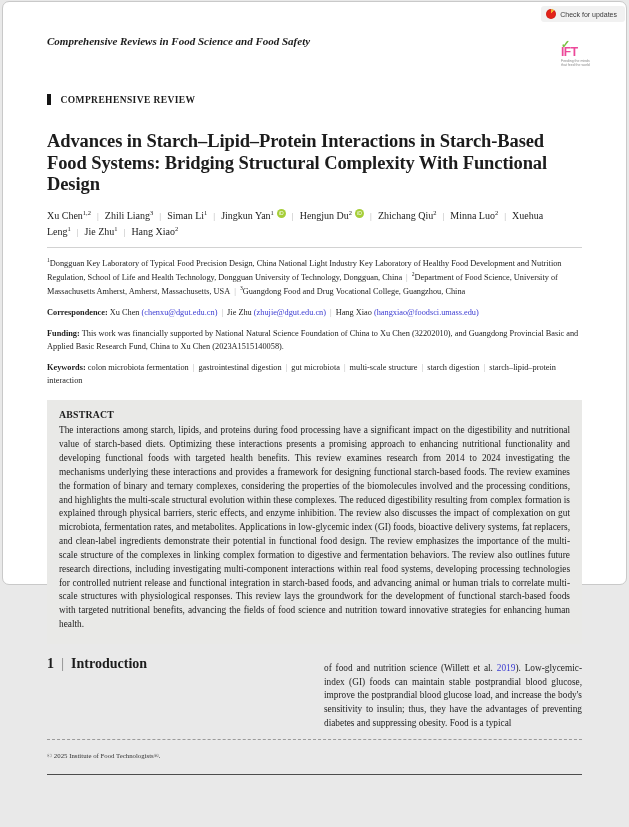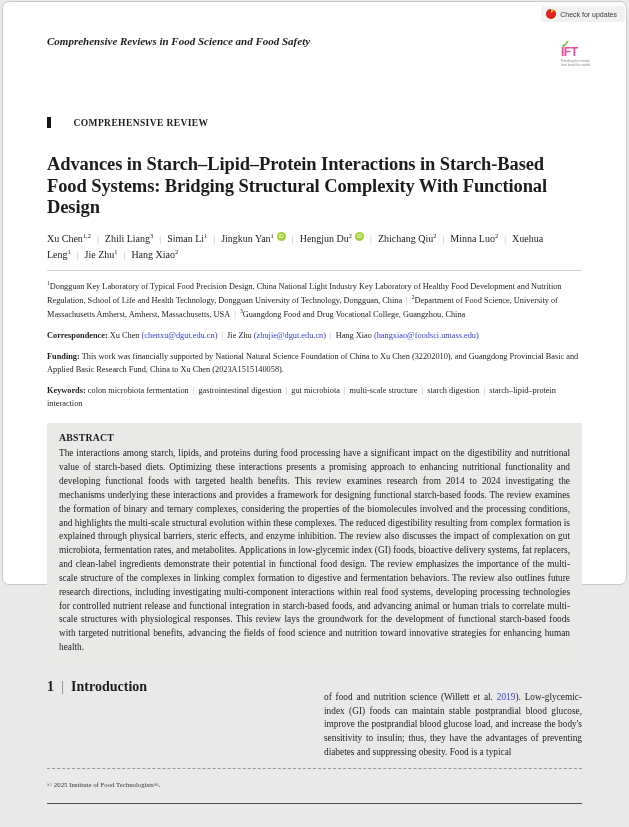--- a/index.html
+++ b/index.html
@@ -15,21 +15,21 @@
         box-shadow:inset 0 0 0 1px rgba(0,0,0,.08);}
   .journal-head{font-style:italic;font-weight:bold;font-size:11px;margin:0;padding-top:33px;}
   .ift{position:absolute;top:44px;right:19px;width:46px;}
   .ift-check{position:absolute;top:-8px;left:0;color:#7ac143;font-weight:bold;font-size:11px;
         font-family:"Liberation Sans",sans-serif;}
   .ift-text{display:block;font-family:"Liberation Sans",sans-serif;font-weight:bold;font-size:12px;
         letter-spacing:-0.5px;line-height:1;color:#ec4899;}
   .ift-tag{display:block;width:34px;font-family:"Liberation Sans",sans-serif;font-size:3.5px;
         color:#8a8a8a;line-height:1.25;margin-top:1px;}
   
-  .section-label-row{margin-top:70px;display:flex;align-items:flex-end;gap:23px;}
+  .section-label-row{margin-top:47px;display:flex;align-items:flex-end;gap:10px;}
   .bar{width:3.5px;height:11px;background:#141414;}
   .section-label-text{font-weight:bold;font-size:9.5px;letter-spacing:.4px;}
   .title{font-size:18.5px;line-height:21.5px;font-weight:bold;margin:26px 0 0;letter-spacing:-.1px;}
   
   .authors{margin-top:12px;font-size:10px;line-height:1.6;}
   .authors sup{font-size:6.5px;}
   .pipe{color:#b3b3b3;margin:0 6px;font-size:9px;}
   .pipe-s{color:#b3b3b3;margin:0 4px;}
   .orcid{display:inline-block;width:9px;height:9px;border-radius:50%;background:#a6ce39;color:#fff;
         font-size:5px;font-family:"Liberation Sans",sans-serif;text-align:center;line-height:9px;
@@ -44,21 +44,21 @@
   
   .abstract{margin-top:13px;background:var(--abstract-bg,#e9e9e7);padding:9px 12px 12px;}
   .abs-h{font-weight:bold;font-size:9.8px;letter-spacing:.2px;}
   .abs-t{margin:4px 0 0;font-size:9.3px;line-height:1.49;text-align:justify;}
   
   .cols{display:flex;gap:19px;margin-top:12px;}
   .col{flex:1;min-width:0;}
   .sec-h{font-weight:bold;font-size:14px;}
   .sec-h .pipe2{color:#999;margin:0 7px;}
   .body-t{margin:10px 0 0;font-size:9.3px;line-height:1.47;text-align:justify;}
-  .body-t.first{margin-top:12px;}
+  .body-t.first{margin-top:6px;}
   .dashed{margin-top:9px;border-top:1px dashed #9a9a9a;}
   .copyright{margin:12px 0 0;font-size:6.8px;color:#333;}
   
   .foot-rule{margin-top:15px;border-top:1.5px solid #4d4d4d;}
   .footer{display:flex;justify-content:space-between;align-items:flex-start;margin-top:5px;}
   .foot-left{font-size:7.3px;line-height:1.5;}
   .doi{display:block;margin-top:1px;}
   .foot-right{font-size:8.8px;}
 </style>
 </head>

